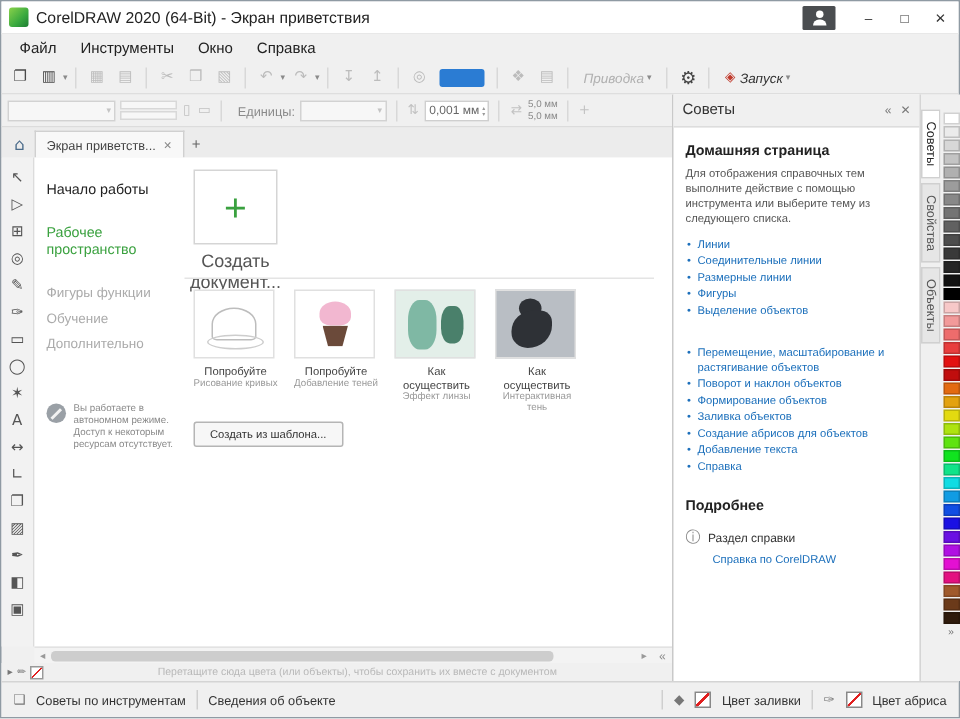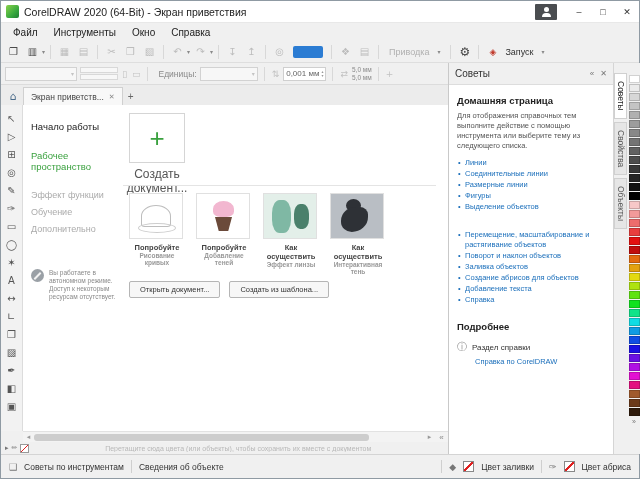--- a/index.html
+++ b/index.html
@@ -21,21 +21,21 @@
   .menubar { position:absolute; top:22px; left:0; right:0; height:18px; display:flex; align-items:center; padding-left:4px; background:#f0f0f0; }
   .menu-item { font-size:10px; color:#222; padding:4px 8px; height:100%; display:flex; align-items:center; }
 
   
   .toolbar { position:absolute; top:40px; left:0; right:0; height:22px; display:flex; align-items:center; padding:0 4px; gap:2px; background:#f0f0f0; border-bottom:1px solid #dedede; }
   .tbtn { width:17px; height:17px; display:flex; align-items:center; justify-content:center; font-size:10px; color:#4a4a4a; font-family:"DejaVu Sans","Liberation Sans",sans-serif; }
   .tbtn.disabled { color:#bcbcbc; }
   .tsep { width:1px; height:14px; background:#d8d8d8; margin:0 3px; }
   .dd { font-size:6px; color:#8a8a8a; margin-left:-1px; font-family:"DejaVu Sans",sans-serif; }
   .blue-btn { width:30px; height:12px; border-radius:2px; margin:0 3px; }
-  .tool-dropdown { display:flex; align-items:center; gap:9px; font-size:9px; padding:2px 5px; }
+  .tool-dropdown { display:flex; align-items:center; gap:3px; font-size:9px; padding:2px 5px;font-style:italic; }
   .tool-dropdown.gray { color:#b0b0b0; }
   .tool-dropdown.dark { color:#333; }
   .launch-glyph { font-size:9px; color:#c0392b; font-family:"DejaVu Sans",sans-serif; }
   .gear { font-size:12px; color:#444; }
 
   
   .workspace { position:absolute; top:62px; left:0; right:0; bottom:24px; }
 
   .left-col { position:absolute; top:0; left:0; width:447px; bottom:0; }
 
@@ -74,21 +74,21 @@
   .offline-box { display:flex; gap:5px; margin-top:16px; width:92px; }
   .offline-icon { flex:none; width:13px; height:13px; border-radius:50%; background:#9aa0a6; position:relative; }
   .offline-icon::after { content:""; position:absolute; left:2px; top:5.5px; width:9px; height:2px; background:#f2f2f2; transform:rotate(-45deg); }
   .offline-text { font-size:6.5px; color:#8a8a8a; line-height:8px; }
 
   
   .create-card { position:absolute; left:106px; top:8px; width:56px; height:50px; border:1px solid #d5d5d5; background:#fff; display:flex; align-items:center; justify-content:center; }
   .create-plus { font-size:26px; font-weight:200; line-height:26px; }
   .create-caption { position:absolute; left:96px; top:62px; width:76px; text-align:center; font-size:12px; color:#555; }
   .cards-divider { position:absolute; left:100px; right:12px; top:80px; border-top:1px solid #e4e4e4; }
-  .cards-row { position:absolute; left:106px; top:88px; display:flex; gap:11px;font-weight:bold; }
+  .cards-row { position:absolute; left:106px; top:88px; display:flex; gap:11px; }
   .card { width:56px; }
   .thumb { width:54px; height:46px; border:1px solid #e0e0e0; background:#fff; position:relative; overflow:hidden; }
   .thumb-0::before { content:""; position:absolute; left:11px; top:11px; width:28px; height:20px; border:1.5px solid #bdbdbd; border-radius:50% 50% 12% 12%; }
   .thumb-0::after  { content:""; position:absolute; left:8px; top:29px; width:36px; height:8px; border:1.5px solid #cdcdcd; border-radius:50%; }
   .thumb-1::before { content:""; position:absolute; left:16px; top:7px; width:21px; height:16px; background:#f2b7d0; border-radius:50% 50% 35% 35%; }
   .thumb-1::after  { content:""; position:absolute; left:18px; top:23px; width:17px; height:14px; background:#6b4a3a; clip-path:polygon(0 0,100% 0,78% 100%,22% 100%); }
   .thumb-2 { background:#e3efe9; }
   .thumb-2::before { content:""; position:absolute; left:8px; top:6px; width:19px; height:33px; background:#7fb8a4; border-radius:40%; }
   .thumb-2::after  { content:""; position:absolute; right:7px; top:10px; width:15px; height:25px; background:#4a806b; border-radius:40%; }
   .thumb-3 { background:#b9bec4; }
@@ -270,21 +270,21 @@
             <div class="tool">▨</div>
             <div class="tool">✒</div>
             <div class="tool">◧</div>
             <div class="tool">▣</div>
           </div>
 
         <div class="canvas">
           <div class="welcome-nav">
               <div class="nav-item current">Начало работы</div>
               <div class="nav-item highlight">Рабочее пространство</div>
-              <div class="nav-item dim">Эффект функции</div>
+              <div class="nav-item dim">Фигуры функции</div>
               <div class="nav-item dim">Обучение</div>
               <div class="nav-item dim">Дополнительно</div>
             </div>
 
           <div class="offline-box" style="position:absolute;left:8px;top:148px;">
             <div class="offline-icon"></div>
             <div class="offline-text">Вы работаете в автономном режиме. Доступ к некоторым ресурсам отсутствует.</div>
           </div>
 
           <div class="create-card">
@@ -311,21 +311,20 @@
                 <div class="card-sub">Эффект линзы</div>
               </div>
               <div class="card">
                 <div class="thumb thumb-3"></div>
                 <div class="card-title">Как осуществить</div>
                 <div class="card-sub">Интерактивная тень</div>
               </div>
             </div>
 
           <div class="welcome-buttons">
-            <button class="welcome-btn">Открыть документ...</button>
             <button class="welcome-btn">Создать из шаблона...</button>
           </div>
         </div>
       </div>
 
       <div class="hscroll">
         <div class="scroll-arrow">◂</div>
         <div class="scroll-track">
           <div class="scroll-thumb"></div>
         </div>
@@ -353,20 +352,21 @@
         <div class="tips-heading">Домашняя страница</div>
         <div class="tips-intro">Для отображения справочных тем выполните действие с помощью инструмента или выберите тему из следующего списка.</div>
         <div>
             <div class="tip-link" style="color: rgb(27, 111, 187);">Линии</div>
             <div class="tip-link" style="color: rgb(27, 111, 187);">Соединительные линии</div>
             <div class="tip-link" style="color: rgb(27, 111, 187);">Размерные линии</div>
             <div class="tip-link" style="color: rgb(27, 111, 187);">Фигуры</div>
             <div class="tip-link" style="color: rgb(27, 111, 187);">Выделение объектов</div>
             <div class="tip-link" style="color: rgb(27, 111, 187); margin-top: 18px;">Перемещение, масштабирование и растягивание объектов</div>
             <div class="tip-link" style="color: rgb(27, 111, 187);">Поворот и наклон объектов</div>
+            <div class="tip-link" style="color: rgb(27, 111, 187);">Формирование объектов</div>
             <div class="tip-link" style="color: rgb(27, 111, 187);">Заливка объектов</div>
             <div class="tip-link" style="color: rgb(27, 111, 187);">Создание абрисов для объектов</div>
             <div class="tip-link" style="color: rgb(27, 111, 187);">Добавление текста</div>
             <div class="tip-link" style="color: rgb(27, 111, 187);">Справка</div>
           </div>
         <div class="more-heading">Подробнее</div>
         <div class="help-row">
           <span class="info-icon">ⓘ</span>
           <span class="help-label">Раздел справки</span>
         </div>

